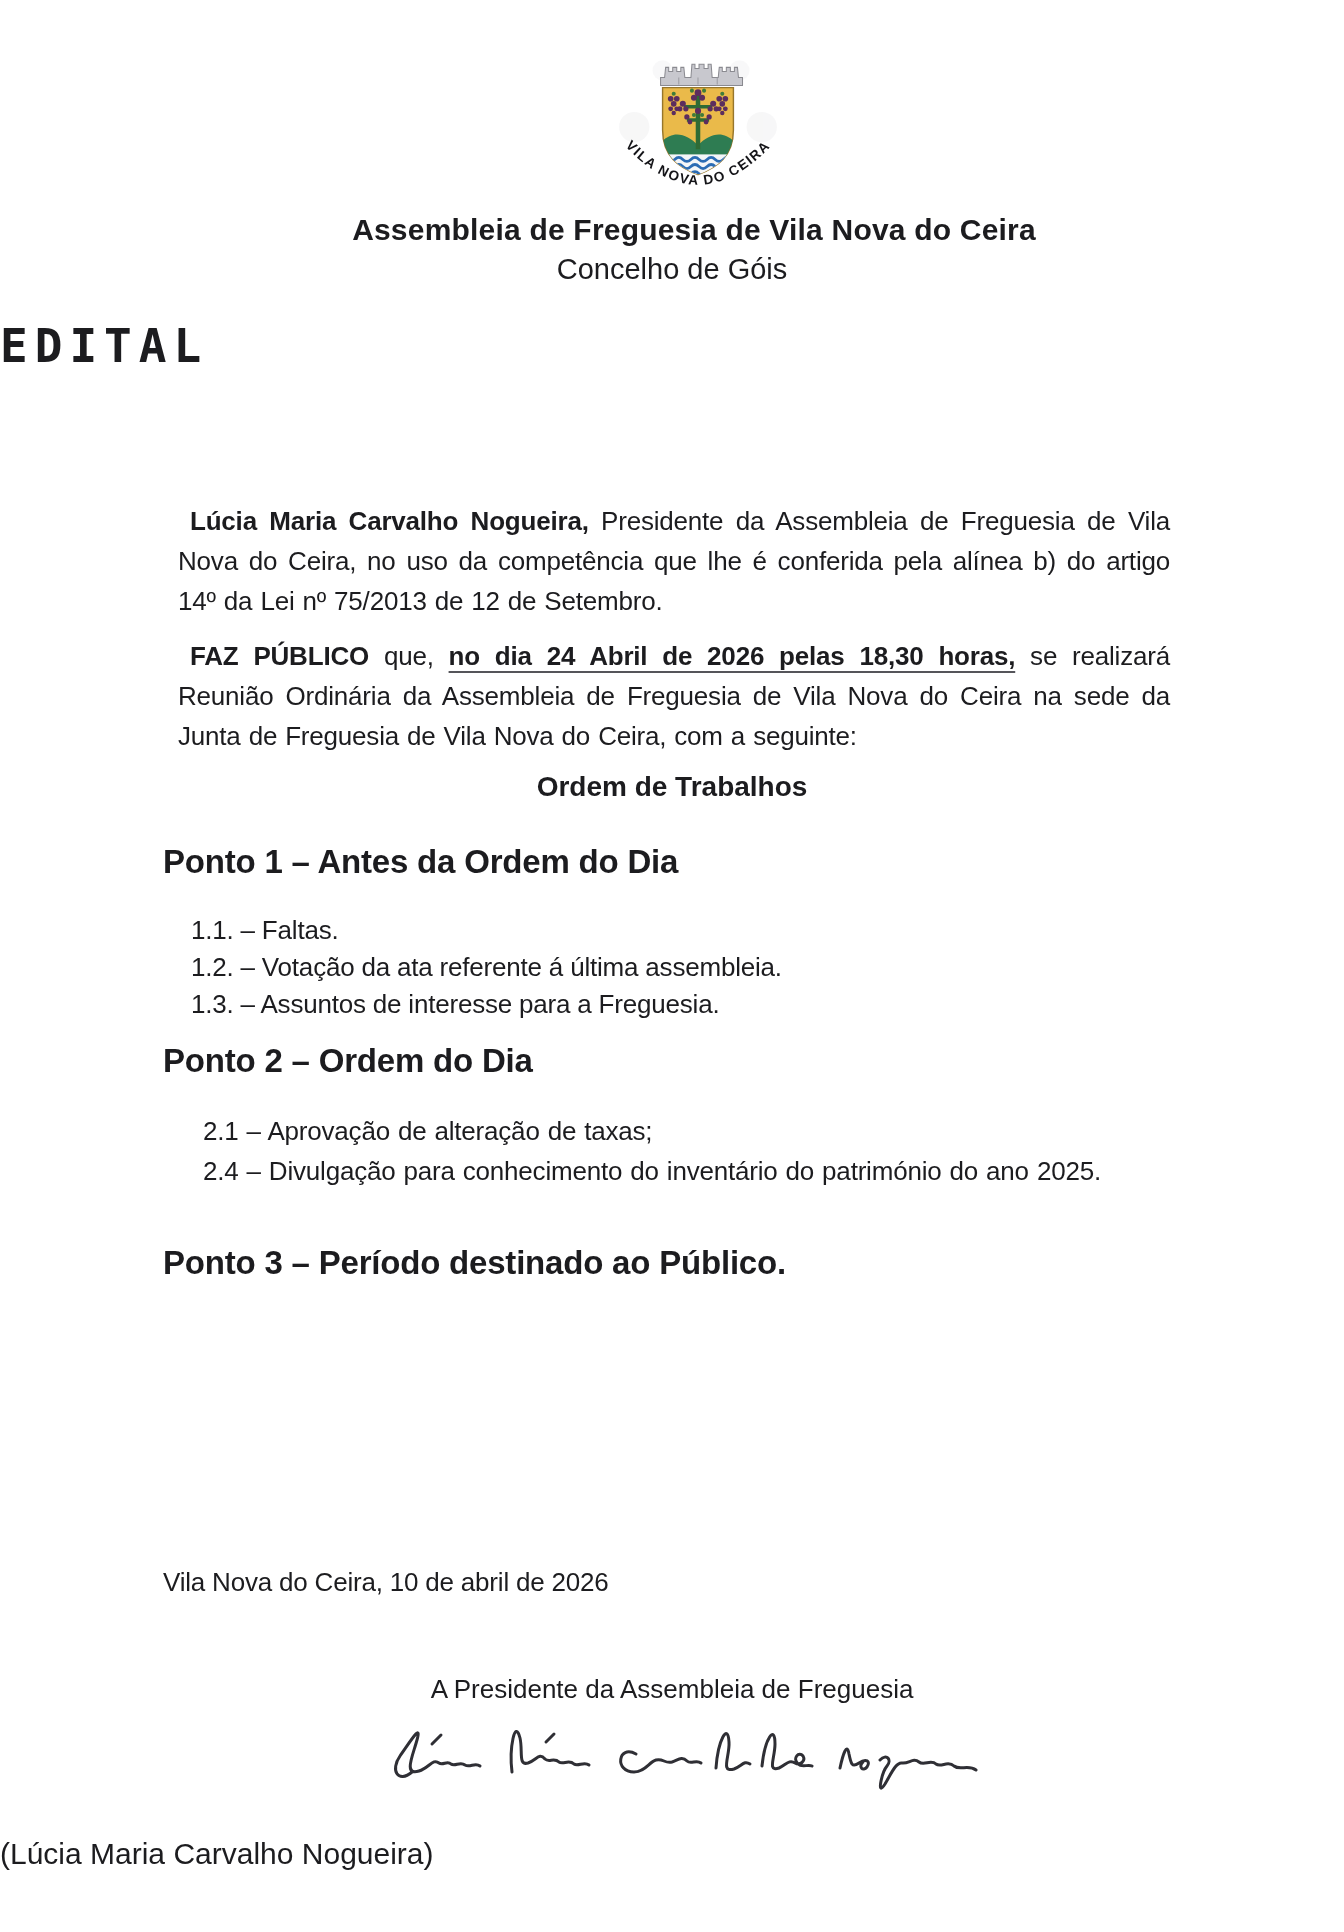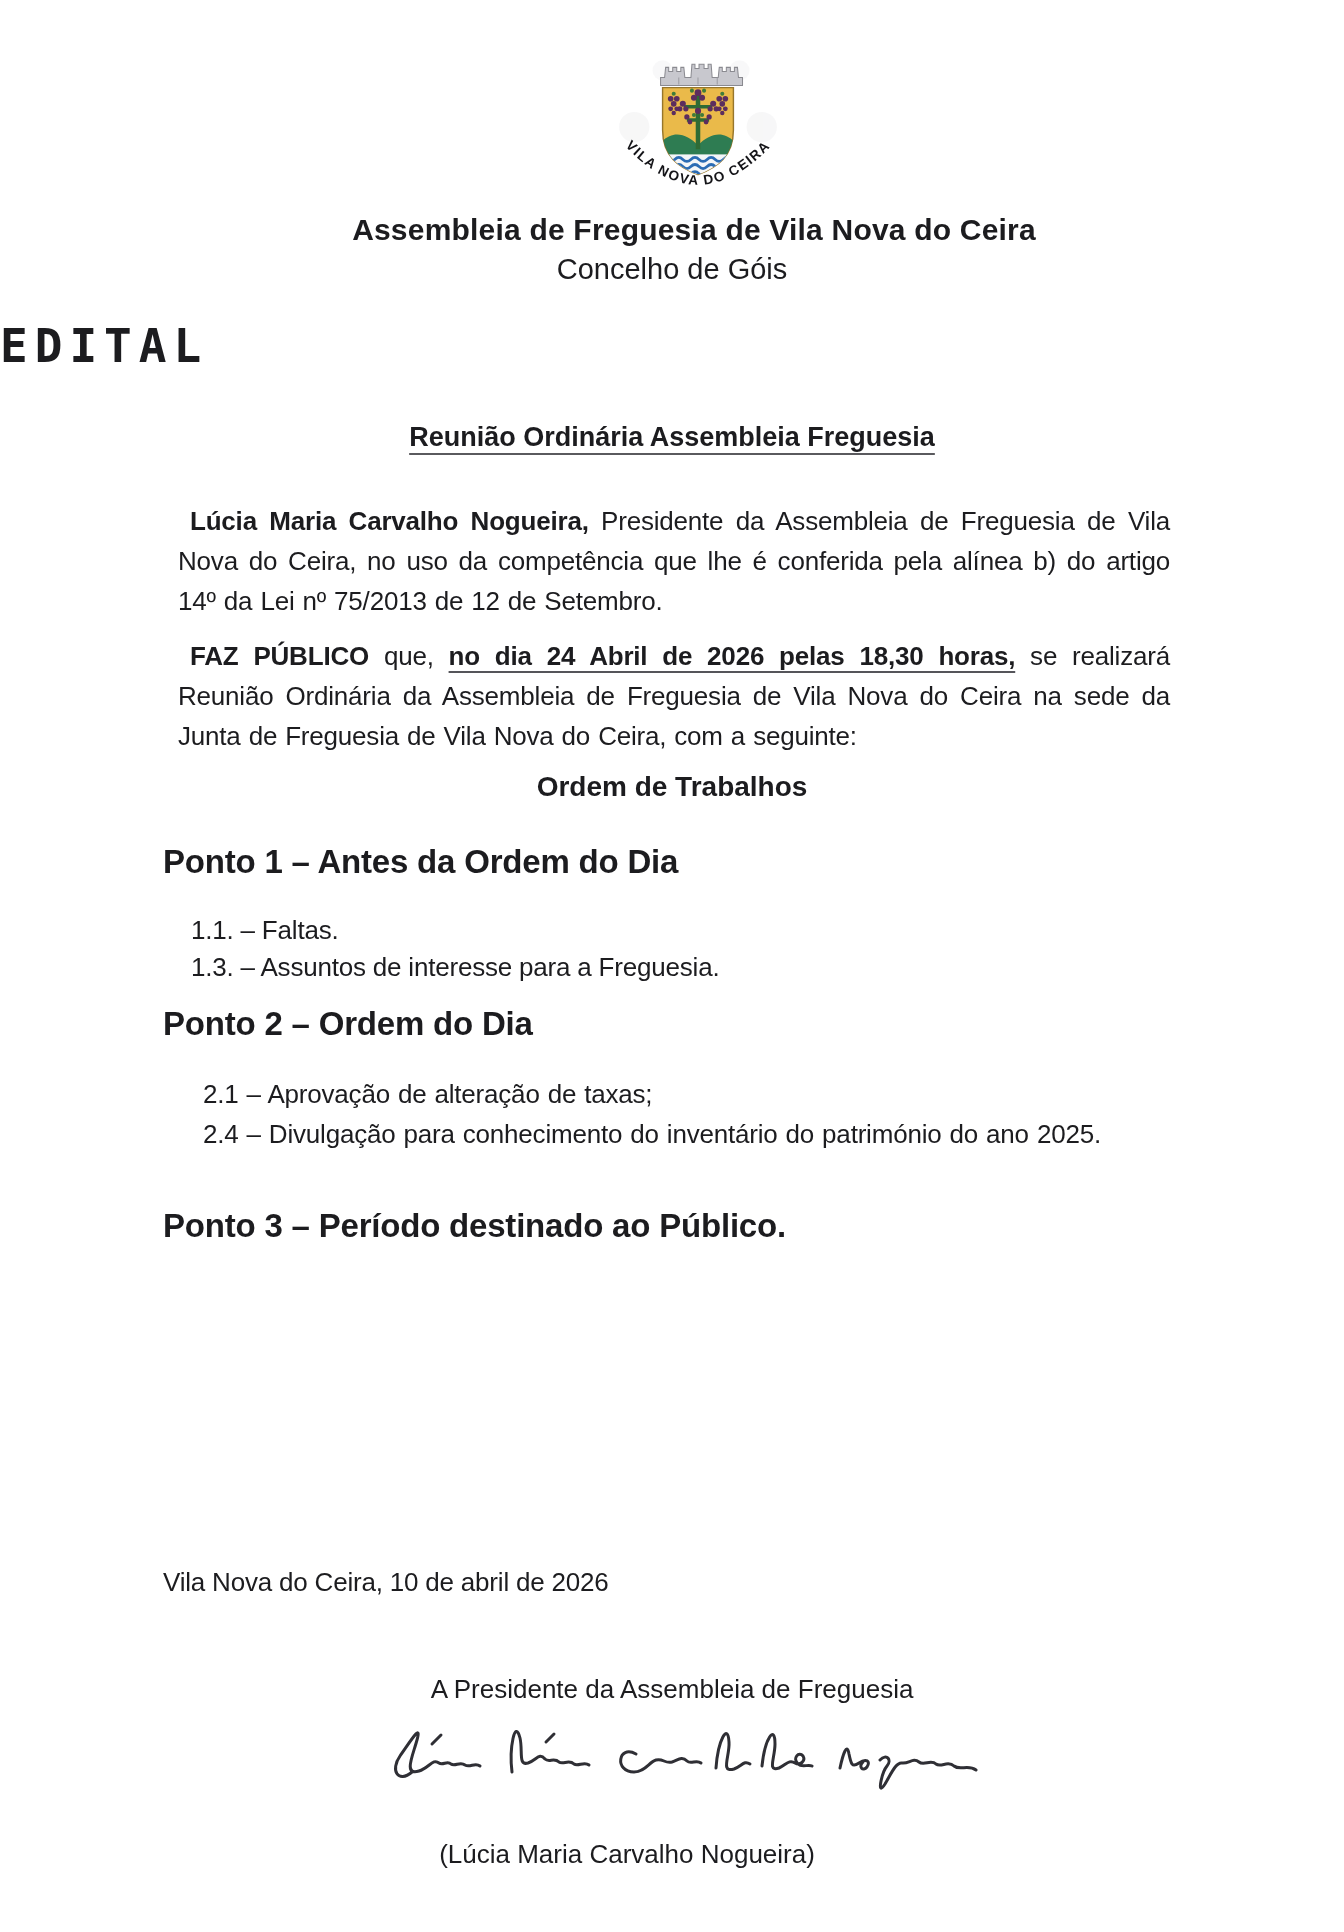--- a/index.html
+++ b/index.html
@@ -66,22 +66,22 @@
   .dateline {
     position:absolute; left:163px; top:1562px;
     font-size:26px; line-height:40px; letter-spacing:-0.2px;
   }
   .sign-role {
     position:absolute; left:0; right:0; top:1672px; text-align:center;
     font-size:26px; line-height:34px;
   }
   .signature-svg { position:absolute; left:388px; top:1698px; width:600px; height:110px; }
   .printed-name {
-    position:absolute; left:0; right:118px; top:1836px; text-align:center;
-    font-size:26px; line-height:36px;padding-left:28px;
+    position:absolute; left:0; right:118px; top:1836px; text-align:left;
+    font-size:30px; line-height:36px;
   }
 </style>
 </head>
 <body>
 
 <div class="page">
 
   <svg class="crest" viewBox="0 0 170 160" xmlns="http://www.w3.org/2000/svg" aria-hidden="true">
     <defs>
       <path id="shieldPath" d="M50,47 h70 v42 c0,26 -16,37 -35,44 c-19,-7 -35,-18 -35,-44 z"></path>
@@ -167,35 +167,33 @@
     </g>
 
     <text font-family="Liberation Sans, sans-serif" font-size="13.5" font-weight="bold" fill="#141418" letter-spacing="1.5">
       <textPath href="#bannerArc" startOffset="50%" text-anchor="middle">VILA NOVA DO CEIRA</textPath>
     </text>
   </svg>
 
   <div class="org-name">Assembleia de Freguesia de Vila Nova do Ceira</div>
   <div class="municipality">Concelho de Góis</div>
   <div class="doc-title">EDITAL</div>
-  <div class="doc-subtitle">
-    <span class="u">Reunião Ordinária Assembleia Freguesia</span>
-  </div>
 
   <div class="body-block" id="paras">
       <p><span class="run-b">Lúcia Maria Carvalho Nogueira,</span><span> Presidente da Assembleia de Freguesia de Vila Nova do Ceira, no uso da competência que lhe é conferida pela alínea b) do artigo 14º da Lei nº 75/2013 de 12 de Setembro.</span></p>
       <p><span class="run-b">FAZ PÚBLICO</span><span> que, </span><span class="run-b run-u">no dia 24 Abril de 2026 pelas 18,30 horas,</span><span> se realizará Reunião Ordinária da Assembleia de Freguesia de Vila Nova do Ceira na sede da Junta de Freguesia de Vila Nova do Ceira, com a seguinte:</span></p>
     </div>
 
   <div class="agenda-heading">Ordem de Trabalhos</div>
   <div class="agenda" id="agenda">
       <div class="agenda-section">
         <div class="agenda-section-title">Ponto 1 – Antes da Ordem do Dia</div>
         <div class="agenda-items-plain">
           <p class="agenda-item">1.1. – Faltas.</p>
+          <p class="agenda-item">1.2. – Votação da ata referente á última assembleia.</p>
           <p class="agenda-item">1.3. – Assuntos de interesse para a Freguesia.</p>
         </div>
       </div>
       <div class="agenda-section">
         <div class="agenda-section-title">Ponto 2 – Ordem do Dia</div>
         <div class="agenda-items-just">
           <p class="agenda-item">2.1 – Aprovação de alteração de taxas;</p>
           <p class="agenda-item">2.4 – Divulgação para conhecimento do inventário do património do ano 2025.</p>
         </div>
       </div>

